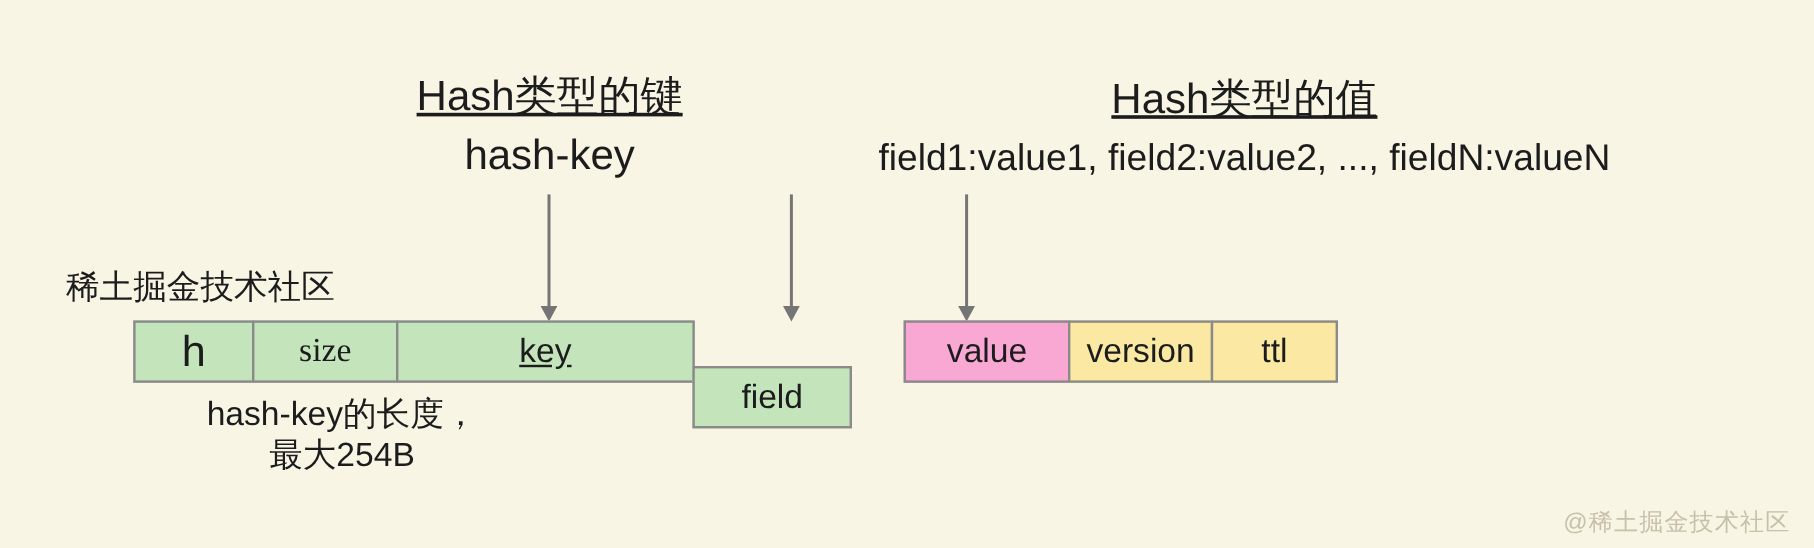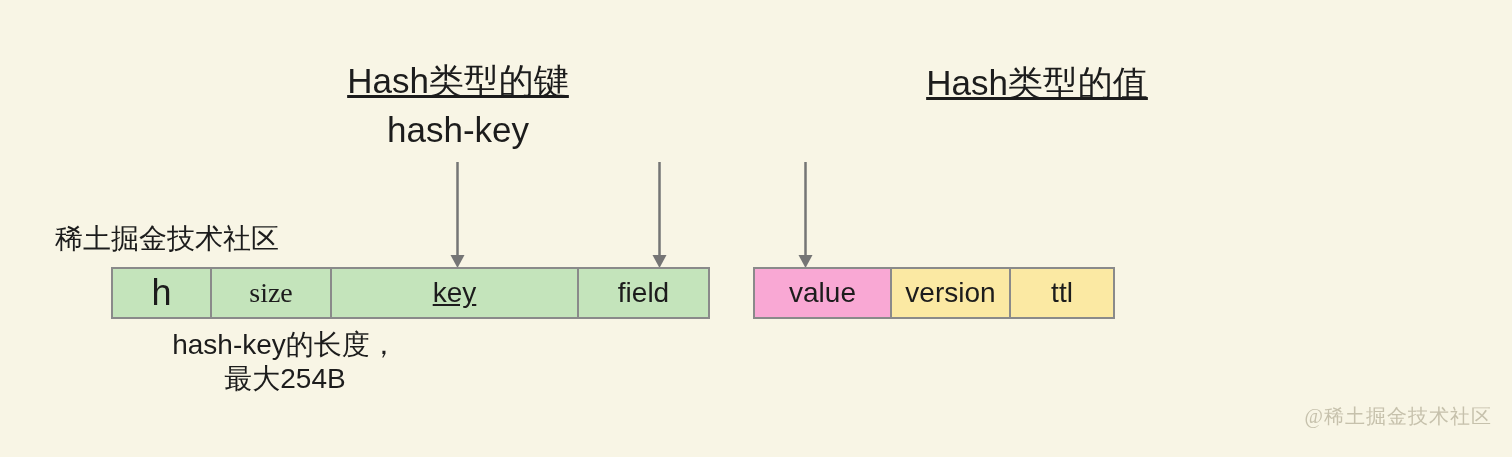--- a/index.html
+++ b/index.html
@@ -51,60 +51,60 @@
     display: flex;
     align-items: center;
     justify-content: center;
     font-size: 28px;
     margin-left: -2px;
   }
   .cell:first-child { margin-left: 0; }
   .c-h     { width: 101px; font-size: 36px; }
   .c-size  { width: 122px; font-family: Liberation Serif, serif; }
   .c-key   { width: 249px; text-decoration: underline; }
-  .c-field { width: 133px; }
+  .c-field { width: 133px; margin-top: 38px; }
   .c-value   { width: 139px; }
   .c-version { width: 121px; }
   .c-ttl     { width: 106px; text-align: center; }
   .length-note {
     position: absolute;
     left: 110px;
     top: 328px;
     width: 350px;
     text-align: center;
     font-size: 28px;
     line-height: 34px;
   }
   .arrows-layer {
     position: absolute;
     left: 0;
     top: 0;
   }
   .watermark {
     position: absolute;
     right: 20px;
-    top: 403px;
+    top: 422px;
     font-size: 20px;
     letter-spacing: 1px;
     white-space: nowrap;
-    font-family: Liberation Serif, serif;
   }
 </style>
 </head>
 <body style="background-color: rgb(248, 245, 229);">
 
 <div class="canvas" style="color: rgb(28, 28, 28);">
 
   <div class="title-block key-titles">
     <div class="title-line">Hash类型的键</div>
     <div class="subtitle-line">hash-key</div>
   </div>
 
   <div class="title-block value-titles">
     <div class="title-line">Hash类型的值</div>
+    <div class="subtitle-line">field1:value1, field2:value2, ..., fieldN:valueN</div>
   </div>
 
   <div class="type-label">稀土掘金技术社区</div>
 
   <svg class="arrows-layer" width="1512" height="457">
     <g>
       <line x1="457.5" y1="162" x2="457.5" y2="256" stroke-width="2.5" stroke="#757575"></line>
       <polygon points="450.5,255 464.5,255 457.5,268" fill="#757575"></polygon>
     </g>
     <g>

